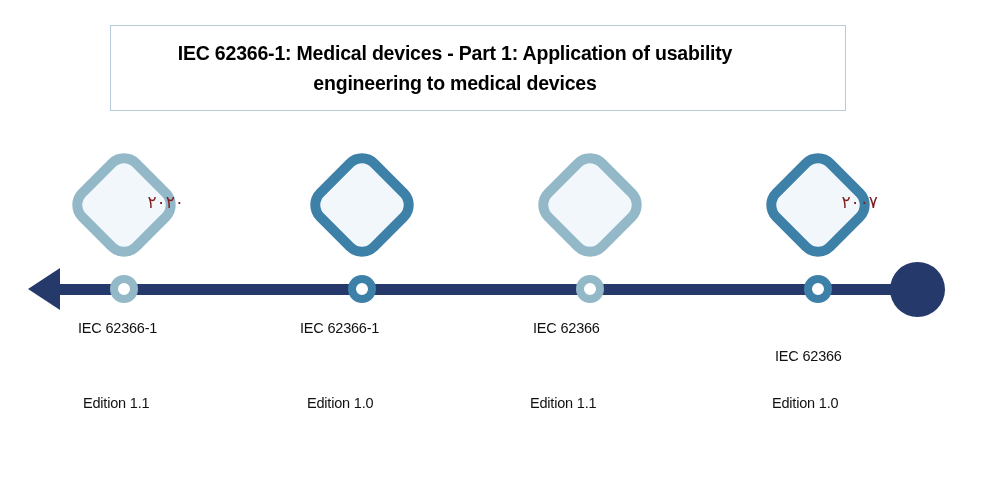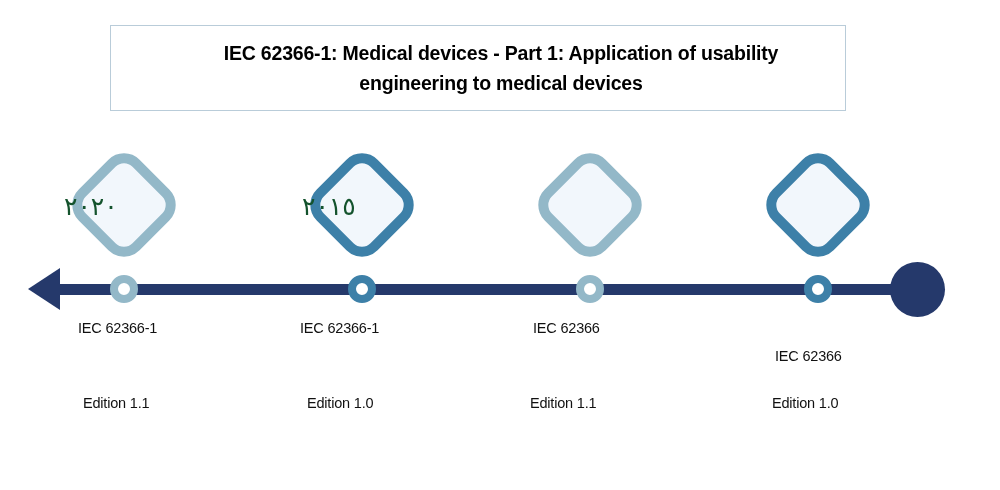--- a/index.html
+++ b/index.html
@@ -24,21 +24,21 @@
     position: absolute;
     left: 110px;
     top: 25px;
     width: 736px;
     height: 86px;
     border: 1px solid #b9ccd9;
     background: #ffffff;
     box-sizing: border-box;
     display: flex;
     align-items: center;
-    justify-content: flex-end;
+    justify-content: flex-start;
   }
   #title-text {
     font-size: 19.5px;
     font-weight: bold;
     color: #000000;
     text-align: center;
     line-height: 1.55;
     letter-spacing: -0.2px;
     padding: 0 14px;
     max-width: 660px;
@@ -98,23 +98,23 @@
     border-radius: 22px;
     background: #f2f7fc;
     transform: rotate(45deg);
   }
   .diamond.dark {
     border-color: #3d80a8;
   }
   .diamond-year {
     position: absolute;
     width: 120px;
-    text-align: left;
-    font-size: 25px;
-    color: #14532d;
+    text-align: right;
+    font-size: 17px;
+    color: #7f1d1d;
     font-family: "DejaVu Sans", sans-serif;
     direction: rtl;
     letter-spacing: 1px;
     white-space: nowrap;
   }
 
   
   .caption {
     position: absolute;
     width: 220px;
@@ -138,28 +138,28 @@
   <div id="arrow-head"></div>
   <div id="end-dot"></div>
 
   <div class="diamond" style="left:81px; top:162px;"></div>
   <div class="diamond-year" style="left:64px; top:192px;">٢٠٢٠</div>
   <div class="marker" style="left:110px;"></div>
   <div class="caption" style="left:78px; top:320px;">IEC 62366-1</div>
   <div class="caption" style="left:83px; top:395px;">Edition 1.1</div>
 
   <div class="diamond dark" style="left:319px; top:162px;"></div>
-  <div class="diamond-year" style="left:302px; top:192px;">٢٠١٥</div>
   <div class="marker dark" style="left:348px;"></div>
   <div class="caption" style="left:300px; top:320px;">IEC 62366-1</div>
   <div class="caption" style="left:307px; top:395px;">Edition 1.0</div>
 
   <div class="diamond" style="left:547px; top:162px;"></div>
   <div class="marker" style="left:576px;"></div>
   <div class="caption" style="left:533px; top:320px;">IEC 62366</div>
   <div class="caption" style="left:530px; top:395px;">Edition 1.1</div>
 
   <div class="diamond dark" style="left:775px; top:162px;"></div>
+  <div class="diamond-year" style="left:758px; top:192px;">٢٠٠٧</div>
   <div class="marker dark" style="left:804px;"></div>
   <div class="caption" style="left:775px; top:348px;">IEC 62366</div>
   <div class="caption" style="left:772px; top:395px;">Edition 1.0</div>
 
 </div>
 
 </body></html>

